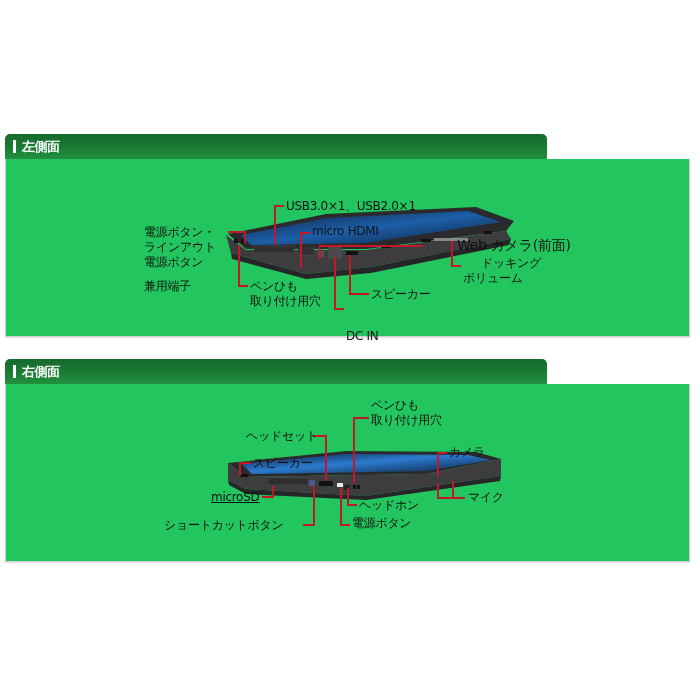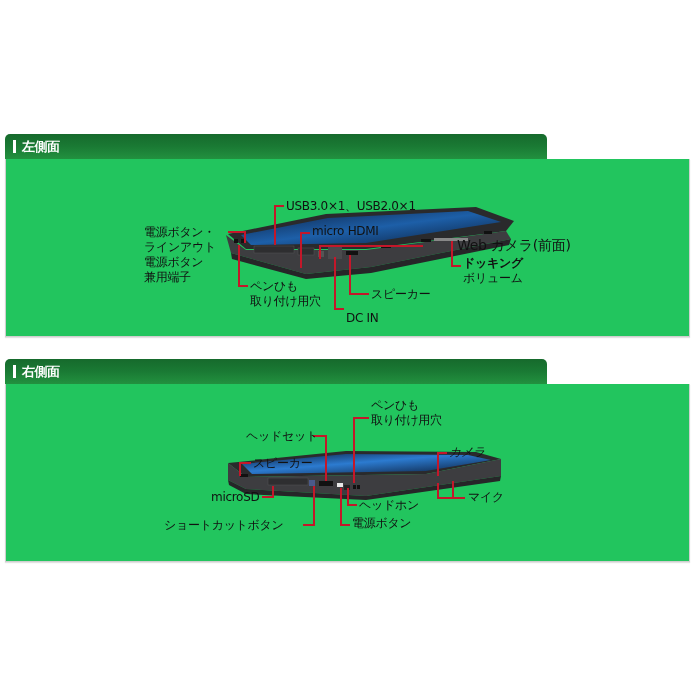--- a/index.html
+++ b/index.html
@@ -83,29 +83,29 @@
       <div class="ln" style="left:445px;top:82px;width:2px;height:26px;"></div>
       <div class="ln" style="left:445px;top:106px;width:10px;height:2px;"></div>
 
       <span class="lbl" style="left:280px;top:40px;">USB3.0×1、USB2.0×1</span>
       <span class="lbl" style="left:306px;top:65px;">micro HDMI</span>
       <span class="lbl big" style="left:441px;top:78px;margin-left:10px;">Web カメラ(前面)</span>
 
       <span class="lbl" style="left:138px;top:66px;">電源ボタン・</span>
       <span class="lbl" style="left:138px;top:81px;">ラインアウト</span>
       <span class="lbl" style="left:138px;top:96px;">電源ボタン</span>
-      <span class="lbl" style="left:138px;top:111px;text-align:right;">兼用端子</span>
+      <span class="lbl" style="left:138px;top:120px;text-align:right;">兼用端子</span>
 
       <span class="lbl" style="left:244px;top:120px;">ペンひも</span>
       <span class="lbl" style="left:244px;top:135px;">取り付け用穴</span>
 
       <span class="lbl" style="left:365px;top:128px;">スピーカー</span>
-      <span class="lbl" style="left:340px;top:152px;">DC IN</span>
+      <span class="lbl" style="left:340px;top:170px;">DC IN</span>
 
-      <span class="lbl" style="left:457px;top:97px;font-weight:bold;">ドッキング</span>
+      <span class="lbl" style="left:475px;top:97px;">ドッキング</span>
       <span class="lbl" style="left:457px;top:112px;">ボリューム</span>
     </div>
   </div>
 </div>
 
 <div class="section" style="top:359px;">
   <div class="sec-head">
     <span class="sec-bar"></span>
     <span class="sec-title">右側面</span>
   </div>
@@ -160,22 +160,22 @@
 
       <div class="ln" style="left:307px;top:102px;width:2px;height:40px;"></div>
       <div class="ln" style="left:297px;top:140px;width:12px;height:2px;"></div>
 
       <div class="ln" style="left:334px;top:104px;width:2px;height:38px;"></div>
       <div class="ln" style="left:334px;top:140px;width:10px;height:2px;"></div>
 
       <span class="lbl" style="left:365px;top:14px;">ペンひも</span>
       <span class="lbl" style="left:365px;top:29px;">取り付け用穴</span>
       <span class="lbl" style="left:240px;top:45px;">ヘッドセット</span>
-      <span class="lbl" style="left:443px;top:61px;font-style:italic;">カメラ</span>
+      <span class="lbl" style="left:443px;top:61px;">カメラ</span>
       <span class="lbl" style="left:247px;top:72px;">スピーカー</span>
-      <span class="lbl" style="left:205px;top:106px;">microSD</span>
+      <span class="lbl" style="left:205px;top:106px;text-decoration:underline;">microSD</span>
       <span class="lbl" style="left:462px;top:106px;">マイク</span>
       <span class="lbl" style="left:353px;top:114px;">ヘッドホン</span>
       <span class="lbl" style="left:158px;top:134px;">ショートカットボタン</span>
       <span class="lbl" style="left:346px;top:132px;font-family:Liberation Serif, serif;">電源ボタン</span>
     </div>
   </div>
 </div>
 
 </body></html>

